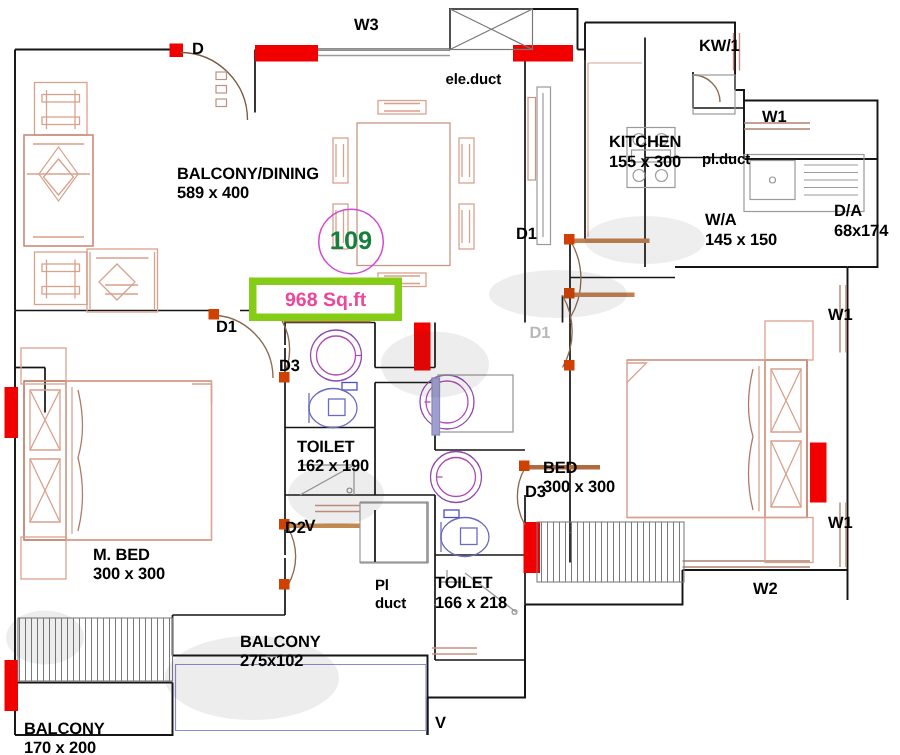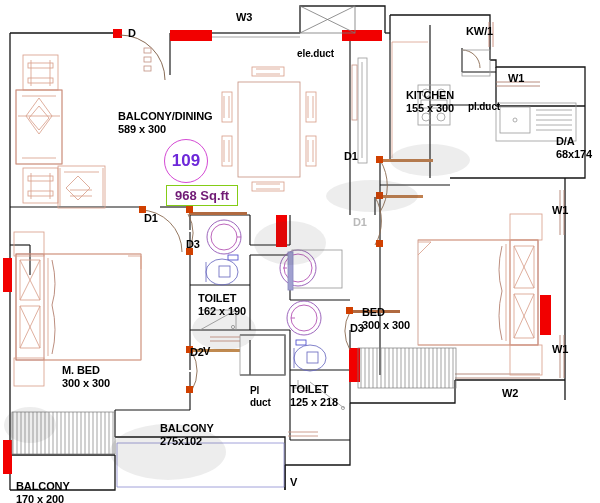--- a/index.html
+++ b/index.html
@@ -23,35 +23,36 @@
   }
   .lbl.room{font-size:11px;}
   .lbl.code{font-size:11px;font-weight:bold;}
   .lbl.code-faint{font-size:11px;font-weight:bold;color:#b9b9b9;}
   .lbl.duct{font-size:10px;font-weight:bold;margin-top:40px;}
   .unitno{
     position:absolute;
     width:42px;height:42px;
     border:1px solid #d44ad4;
     border-radius:50%;
-    color:#6d28d9;
+    color:#15803d;
     font-size:17px;
     font-weight:bold;
     display:flex;align-items:center;justify-content:center;
     font-family:"Liberation Sans",sans-serif;
     background:transparent;
+    margin-left:48px;
   }
   .areabox{
     position:absolute;
-    border:1px solid #84cc16;
+    border:5px solid #84cc16;
     background:#ffffff;
-    color:#701a75;
+    color:#ec4899;
     font-size:13px;
     font-weight:bold;
-    padding:2px 8px;
+    padding:2px 19px;
     font-family:"Liberation Sans",sans-serif;
   }
 </style>
 </head>
 <body>
 
 <div id="plan">
 
 <svg width="600" height="503" viewBox="0 0 600 503">
   <defs>
@@ -388,28 +389,32 @@
     <ellipse cx="290" cy="243" rx="36" ry="22" fill="#404040"></ellipse>
     <ellipse cx="224" cy="330" rx="32" ry="20" fill="#404040"></ellipse>
     <ellipse cx="372" cy="196" rx="46" ry="16" fill="#404040"></ellipse>
     <ellipse cx="430" cy="160" rx="40" ry="16" fill="#404040"></ellipse>
     <ellipse cx="30" cy="425" rx="26" ry="18" fill="#404040"></ellipse>
   </g>
 </svg>
 
 <div class="lbl room" style="left:118px;top:110px;">
   <span>BALCONY/DINING</span><br>
-  <span>589 x 300</span>
+  <span>589 x 400</span>
 </div>
 
 <div class="lbl room" style="left:362px;top:89px;margin-left:44px;">
   <span>KITCHEN</span><br>
   <span>155 x 300</span>
 </div>
 
+<div class="lbl room" style="left:470px;top:141px;">
+  <span>W/A</span><br>
+  <span>145 x 150</span>
+</div>
 
 <div class="lbl room" style="left:556px;top:135px;">
   <span>D/A</span><br>
   <span>68x174</span>
 </div>
 
 <div class="lbl room" style="left:62px;top:364px;">
   <span>M. BED</span><br>
   <span>300 x 300</span>
 </div>
@@ -419,21 +424,21 @@
   <span>300 x 300</span>
 </div>
 
 <div class="lbl room" style="left:198px;top:292px;">
   <span>TOILET</span><br>
   <span>162 x 190</span>
 </div>
 
 <div class="lbl room" style="left:290px;top:383px;">
   <span>TOILET</span><br>
-  <span>125 x 218</span>
+  <span>166 x 218</span>
 </div>
 
 <div class="lbl room" style="left:160px;top:422px;">
   <span>BALCONY</span><br>
   <span>275x102</span>
 </div>
 
 <div class="lbl room" style="left:16px;top:480px;text-align:left;">
   <span>BALCONY</span><br>
   <span>170 x 200</span>

